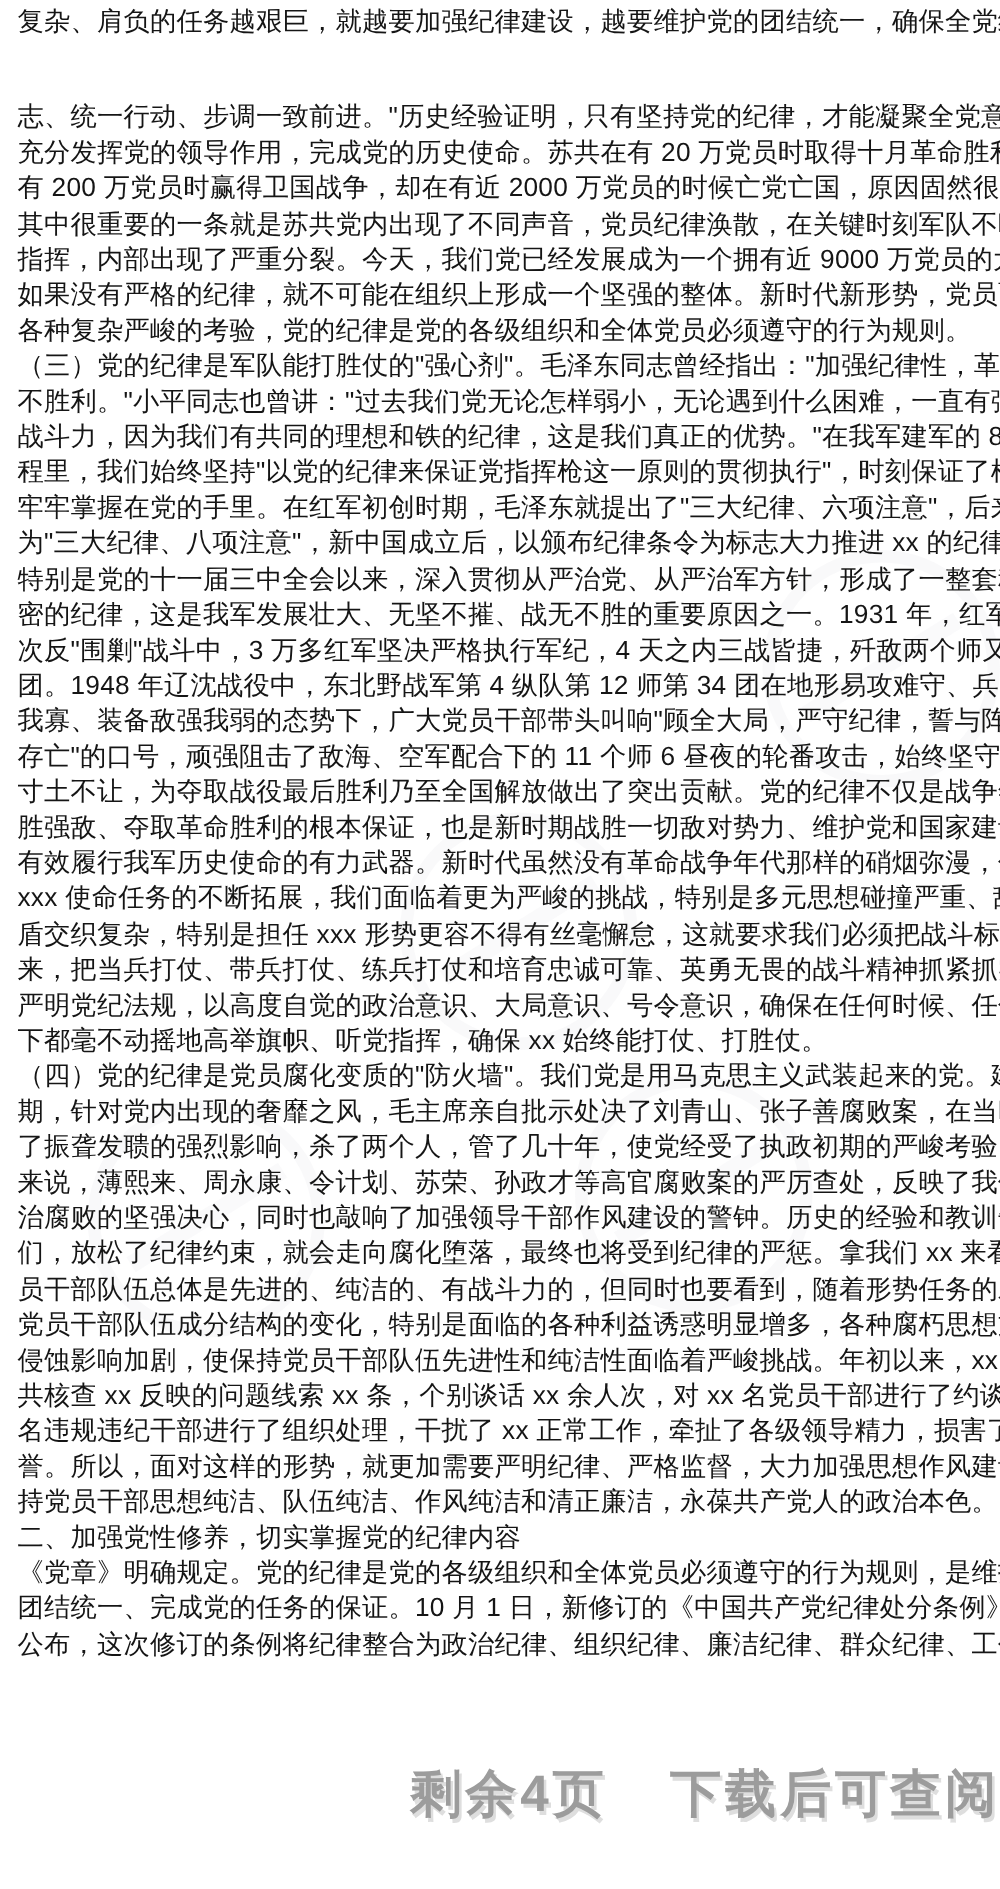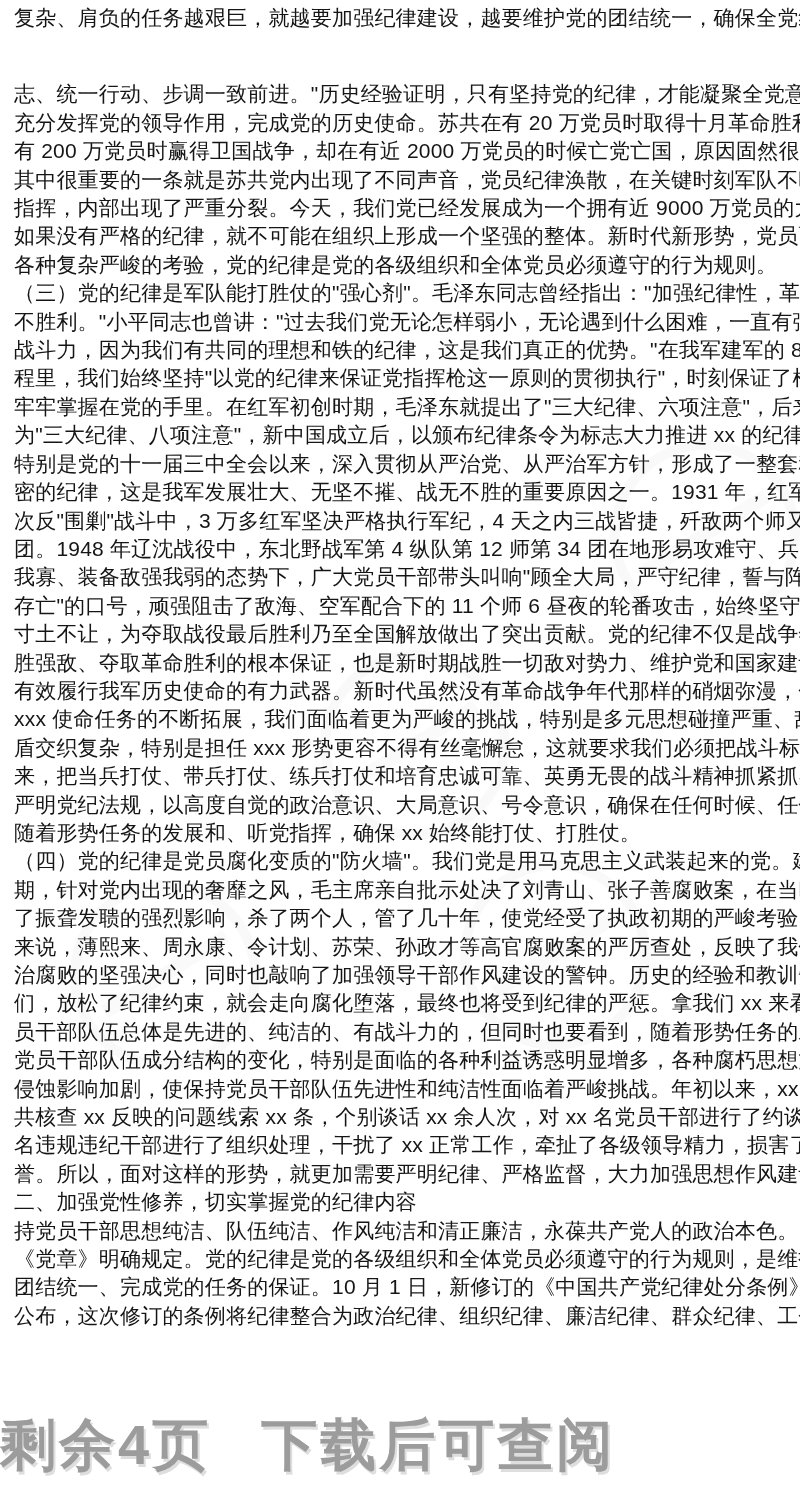--- a/index.html
+++ b/index.html
@@ -29,23 +29,23 @@
     white-space: nowrap;
   }
   .lead {
     margin-bottom: 48px;
   }
   .banner {
     position: absolute;
     top: 1408px;
     left: 0;
     right: 0;
-    text-align: left;
+    text-align: right;
     font-weight: bold;
-    font-size: 56px;
+    font-size: 41px;
     color: #9c9c9c;
     letter-spacing: 3px;
     text-shadow: 2px 3px 0 #dedede;
     white-space: nowrap;
   }
   .banner .dl {
     margin-left: 50px;
   }
   
   .stamp {
@@ -99,35 +99,35 @@
         <div class="line">团。1948 年辽沈战役中，东北野战军第 4 纵队第 12 师第 34 团在地形易攻难守、兵员敌众</div>
         <div class="line">我寡、装备敌强我弱的态势下，广大党员干部带头叫响"顾全大局，严守纪律，誓与阵地共</div>
         <div class="line">存亡"的口号，顽强阻击了敌海、空军配合下的 11 个师 6 昼夜的轮番攻击，始终坚守阵地、</div>
         <div class="line">寸土不让，为夺取战役最后胜利乃至全国解放做出了突出贡献。党的纪律不仅是战争年代战</div>
         <div class="line">胜强敌、夺取革命胜利的根本保证，也是新时期战胜一切敌对势力、维护党和国家建设大局、</div>
         <div class="line">有效履行我军历史使命的有力武器。新时代虽然没有革命战争年代那样的硝烟弥漫，但随着</div>
         <div class="line">xxx 使命任务的不断拓展，我们面临着更为严峻的挑战，特别是多元思想碰撞严重、敌我矛</div>
         <div class="line">盾交织复杂，特别是担任 xxx 形势更容不得有丝毫懈怠，这就要求我们必须把战斗标准立起</div>
         <div class="line">来，把当兵打仗、带兵打仗、练兵打仗和培育忠诚可靠、英勇无畏的战斗精神抓紧抓实，以</div>
         <div class="line">严明党纪法规，以高度自觉的政治意识、大局意识、号令意识，确保在任何时候、任何情况</div>
-        <div class="line">随着形势任务的发展和、听党指挥，确保 xx 始终能打仗、打胜仗。</div>
+        <div class="line">下都毫不动摇地高举旗帜、听党指挥，确保 xx 始终能打仗、打胜仗。</div>
         <div class="line">（四）党的纪律是党员腐化变质的"防火墙"。我们党是用马克思主义武装起来的党。建国初</div>
         <div class="line">期，针对党内出现的奢靡之风，毛主席亲自批示处决了刘青山、张子善腐败案，在当时产生</div>
         <div class="line">了振聋发聩的强烈影响，杀了两个人，管了几十年，使党经受了执政初期的严峻考验。近的</div>
         <div class="line">来说，薄熙来、周永康、令计划、苏荣、孙政才等高官腐败案的严厉查处，反映了我们党惩</div>
         <div class="line">治腐败的坚强决心，同时也敲响了加强领导干部作风建设的警钟。历史的经验和教训告诫我</div>
         <div class="line">们，放松了纪律约束，就会走向腐化堕落，最终也将受到纪律的严惩。拿我们 xx 来看，党</div>
         <div class="line">员干部队伍总体是先进的、纯洁的、有战斗力的，但同时也要看到，随着形势任务的发展和</div>
         <div class="line">党员干部队伍成分结构的变化，特别是面临的各种利益诱惑明显增多，各种腐朽思想文化的</div>
         <div class="line">侵蚀影响加剧，使保持党员干部队伍先进性和纯洁性面临着严峻挑战。年初以来，xx 纪委</div>
         <div class="line">共核查 xx 反映的问题线索 xx 条，个别谈话 xx 余人次，对 xx 名党员干部进行了约谈，对 xx</div>
         <div class="line">名违规违纪干部进行了组织处理，干扰了 xx 正常工作，牵扯了各级领导精力，损害了 xx 声</div>
         <div class="line">誉。所以，面对这样的形势，就更加需要严明纪律、严格监督，大力加强思想作风建设，保</div>
+        <div class="line">持党员干部思想纯洁、队伍纯洁、作风纯洁和清正廉洁，永葆共产党人的政治本色。</div>
         <div class="line">二、加强党性修养，切实掌握党的纪律内容</div>
-        <div class="line">持党员干部思想纯洁、队伍纯洁、作风纯洁和清正廉洁，永葆共产党人的政治本色。</div>
         <div class="line">《党章》明确规定。党的纪律是党的各级组织和全体党员必须遵守的行为规则，是维护党的</div>
         <div class="line">团结统一、完成党的任务的保证。10 月 1 日，新修订的《中国共产党纪律处分条例》正式</div>
         <div class="line">公布，这次修订的条例将纪律整合为政治纪律、组织纪律、廉洁纪律、群众纪律、工作纪律</div>
       </div>
   </div>
 
   <div class="banner">
     <span>剩余4页</span><span class="dl">下载后可查阅</span>
   </div>
 

